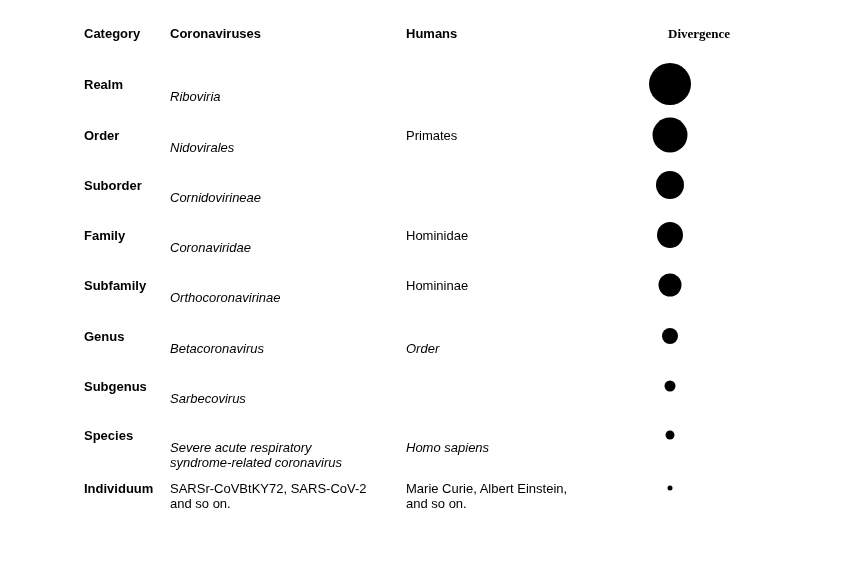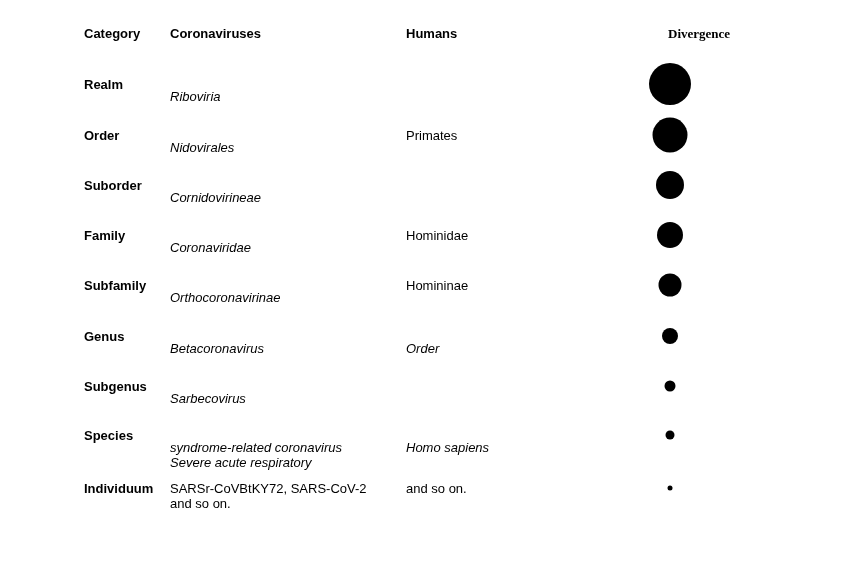--- a/index.html
+++ b/index.html
@@ -113,32 +113,33 @@
 
   <div class="row r-subgenus">
     <div class="cell col-cat">Subgenus</div>
     <div class="cell col-cor it">Sarbecovirus</div>
     <div class="dot" style="width: 11px; height: 11px; background: rgb(0, 0, 0);"></div>
   </div>
 
   <div class="row r-species">
     <div class="cell col-cat">Species</div>
     <div class="cell col-cor it multiline">
+      <span class="line">Severe acute respiratory</span>
       <span class="line">syndrome-related coronavirus</span>
-      <span class="line">Severe acute respiratory</span>
     </div>
     <div class="cell col-hum it">Homo sapiens</div>
     <div class="dot" style="width: 9px; height: 9px; background: rgb(0, 0, 0);"></div>
   </div>
 
   <div class="row r-individuum">
     <div class="cell col-cat">Individuum</div>
     <div class="cell col-cor multiline">
       <span class="line">SARSr-CoVBtKY72, SARS-CoV-2</span>
       <span class="line">and so on.</span>
     </div>
     <div class="cell col-hum multiline">
+      <span class="line">Marie Curie, Albert Einstein,</span>
       <span class="line">and so on.</span>
     </div>
     <div class="dot" style="width: 5px; height: 5px; background: rgb(0, 0, 0);"></div>
   </div>
 
 </div>
 
 </body></html>

